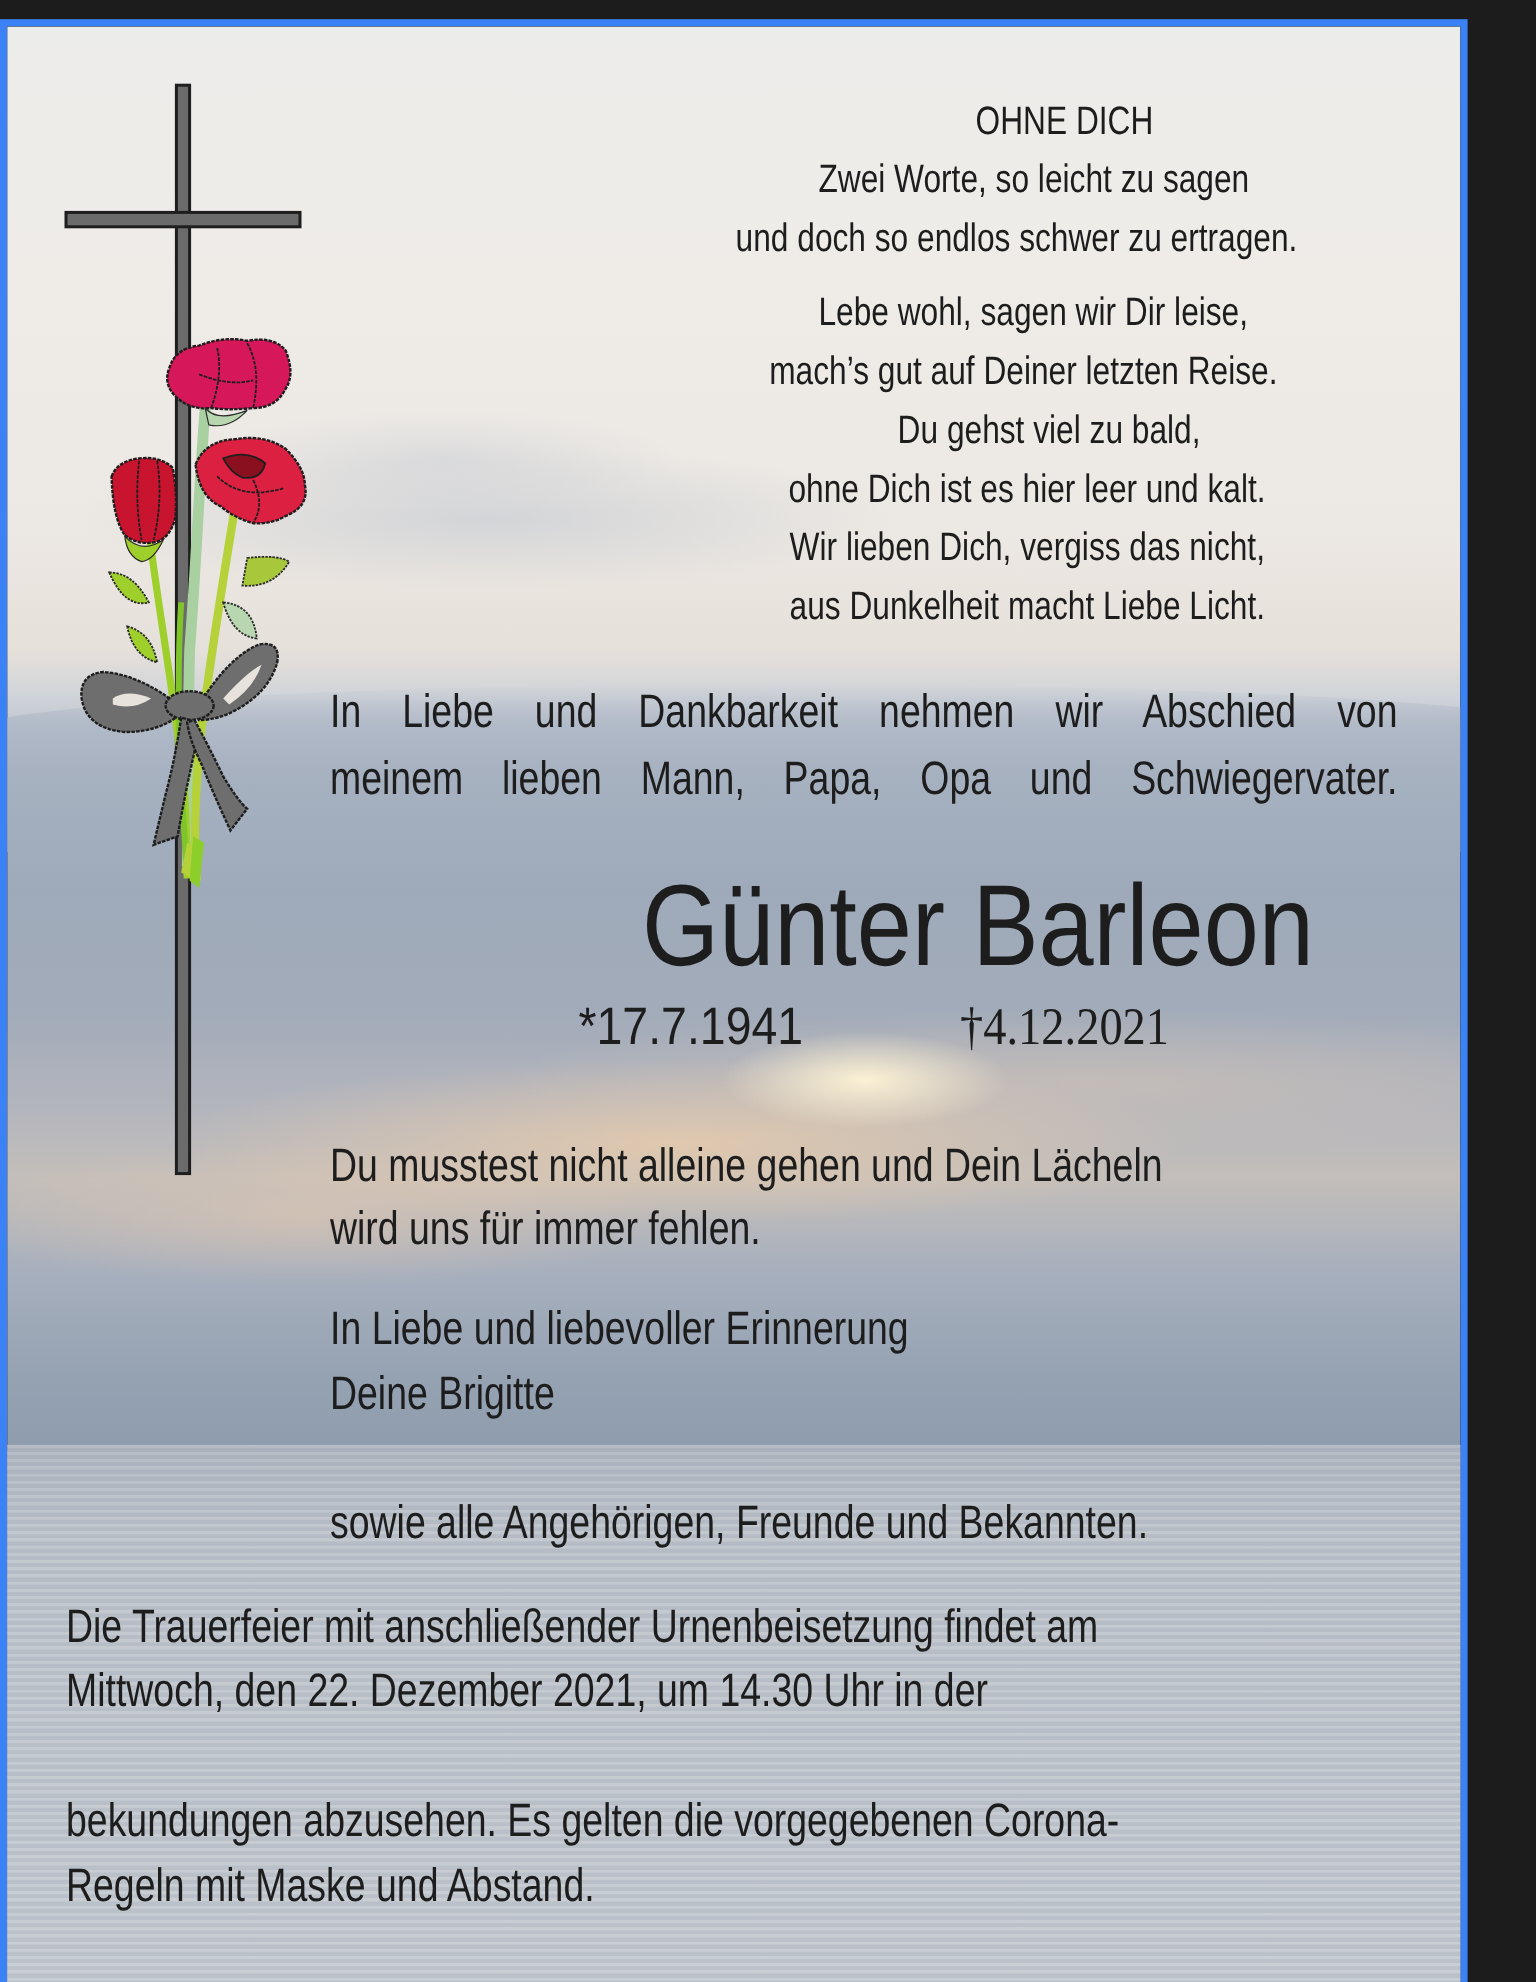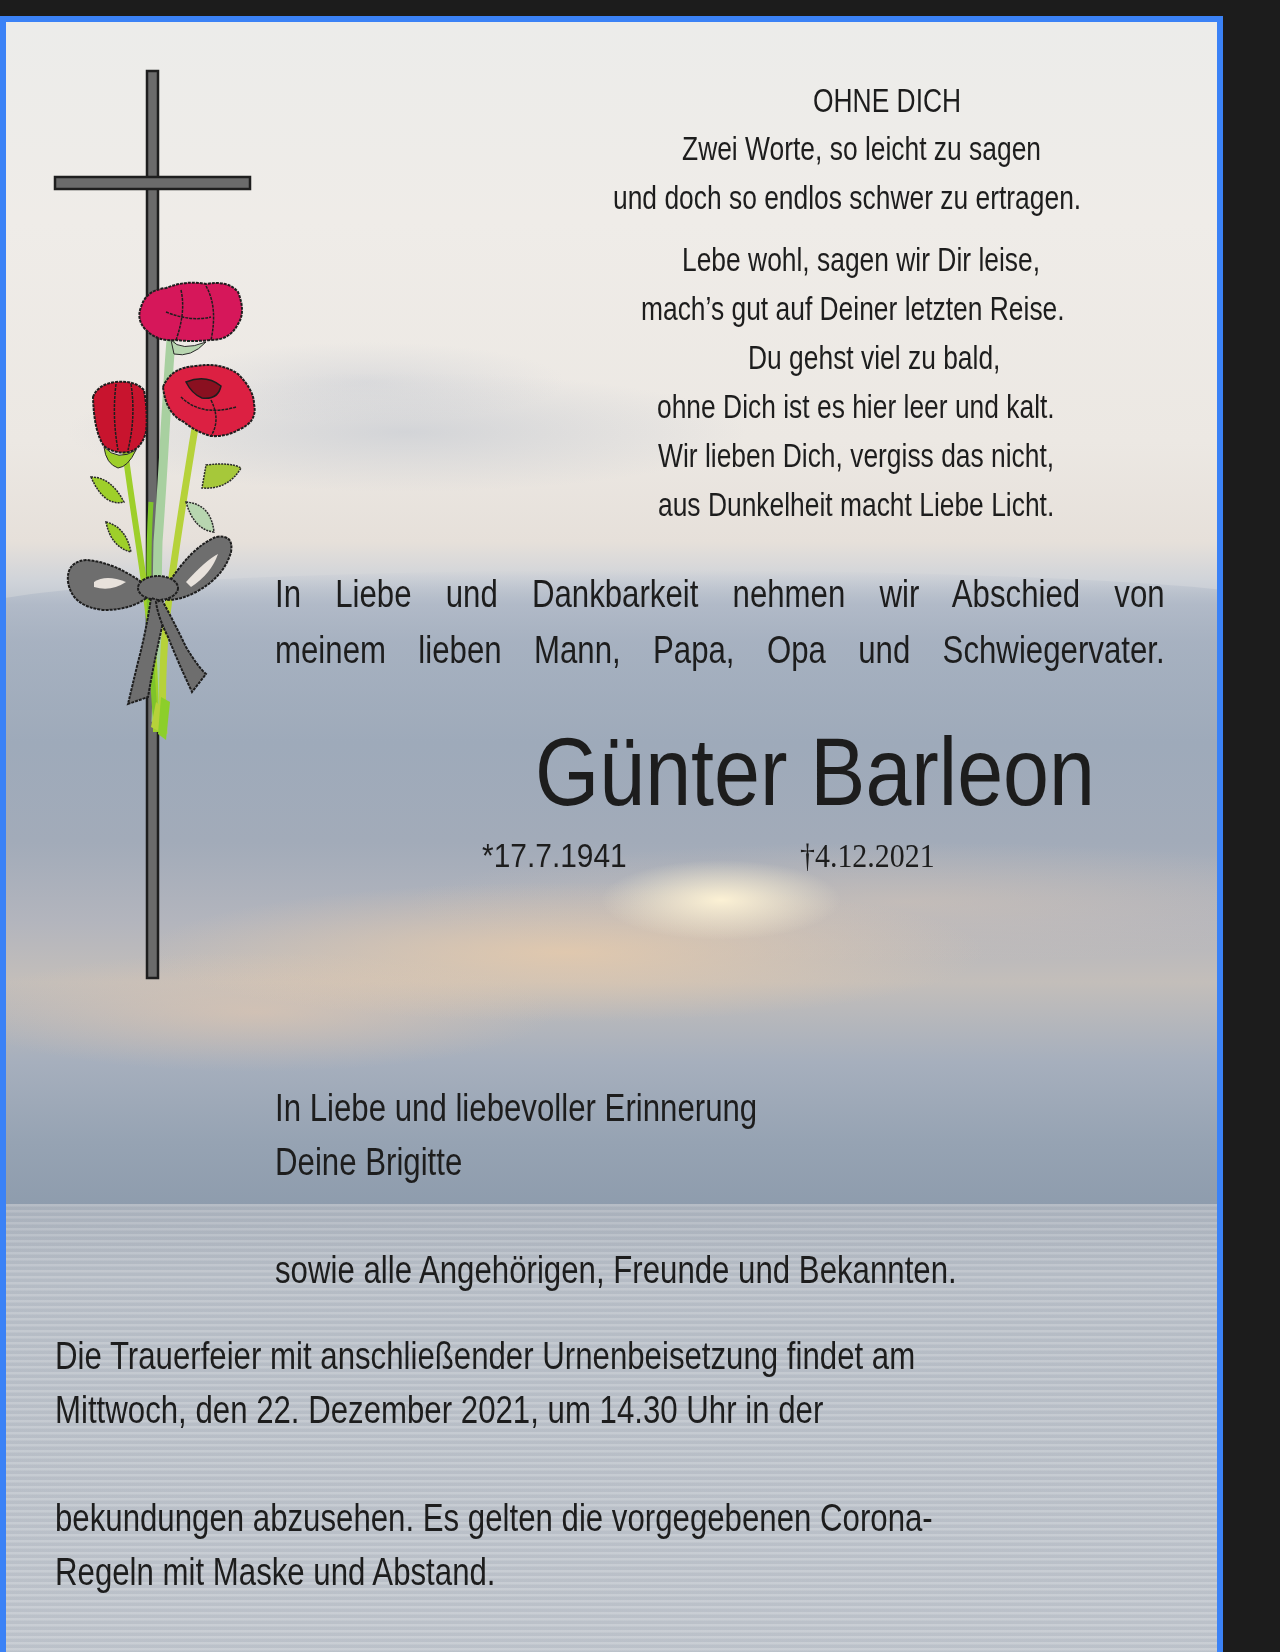--- a/index.html
+++ b/index.html
@@ -35,21 +35,21 @@
       linear-gradient(to bottom, #aeb5bf 0%, #bcc2ca 15%, #c4c9d0 100%);
   }
   .txt { position: absolute; color: #1d1d1d; font-family: "Liberation Sans", sans-serif; white-space: nowrap; }
   .cond { display: inline-block; transform: scaleX(0.80); }
   .poem { left: 0; width: 1500px; text-align: center; font-size: 33px; line-height: 33px; }
   .poem .cond { transform-origin: 750px 0; }
   .left-block .cond { transform-origin: 0 0; }
   .body-line { font-size: 39px; line-height: 39px; }
   .name { left: 0; width: 1500px; text-align: center; font-size: 96px; line-height: 96px; }
   .name .cond { transform: scaleX(0.86); transform-origin: 750px 0; }
-  .dates { font-size: 34px; line-height: 43px; }
+  .dates { font-size: 44px; line-height: 43px; }
   .dates .cond { transform: scaleX(0.88); transform-origin: 0 0; }
   .justify-line { width: 1112px; text-align: justify; text-align-last: justify; transform: scaleX(0.80); transform-origin: 0 0; display: block; }
   svg { position: absolute; left: 0; top: 0; }
 </style>
 </head>
 <body>
 
 <div class="frame">
   <div class="bg"></div>
   <div class="cloudband"></div>
@@ -124,20 +124,22 @@
     </div>
   <div class="txt body-line left-block" style="left:269px; top:608px;">
       <span class="justify-line">meinem lieben Mann, Papa, Opa und Schwiegervater.</span>
     </div>
 
   <div class="txt name" style="top:702px;"><span class="cond">Günter Barleon</span></div>
 
   <div class="txt dates" style="left:476px; top:812px;"><span class="cond">*17.7.1941</span></div>
   <div class="txt dates" style="left:794px; top:812px;font-family:Liberation Serif, serif;"><span class="cond">†4.12.2021</span></div>
 
+  <div class="txt body-line left-block" style="left:269px; top:930px;"><span class="cond">Du musstest nicht alleine gehen und Dein Lächeln</span></div>
+  <div class="txt body-line left-block" style="left:269px; top:983px;"><span class="cond">wird uns für immer fehlen.</span></div>
 
   <div class="txt body-line left-block" style="left:269px; top:1066px;"><span class="cond">In Liebe und liebevoller Erinnerung</span></div>
   <div class="txt body-line left-block" style="left:269px; top:1120px;"><span class="cond">Deine Brigitte</span></div>
   <div class="txt body-line left-block" style="left:269px; top:1228px;"><span class="cond">sowie alle Angehörigen, Freunde und Bekannten.</span></div>
 
   <div class="txt body-line left-block" style="left:49px; top:1314px;"><span class="cond">Die Trauerfeier mit anschließender Urnenbeisetzung findet am</span></div>
   <div class="txt body-line left-block" style="left:49px; top:1368px;"><span class="cond">Mittwoch, den 22. Dezember 2021, um 14.30 Uhr in der</span></div>
   <div class="txt body-line left-block" style="left:49px; top:1476px;"><span class="cond">bekundungen abzusehen. Es gelten die vorgegebenen Corona-</span></div>
   <div class="txt body-line left-block" style="left:49px; top:1530px;"><span class="cond">Regeln mit Maske und Abstand.</span></div>
 </div>

